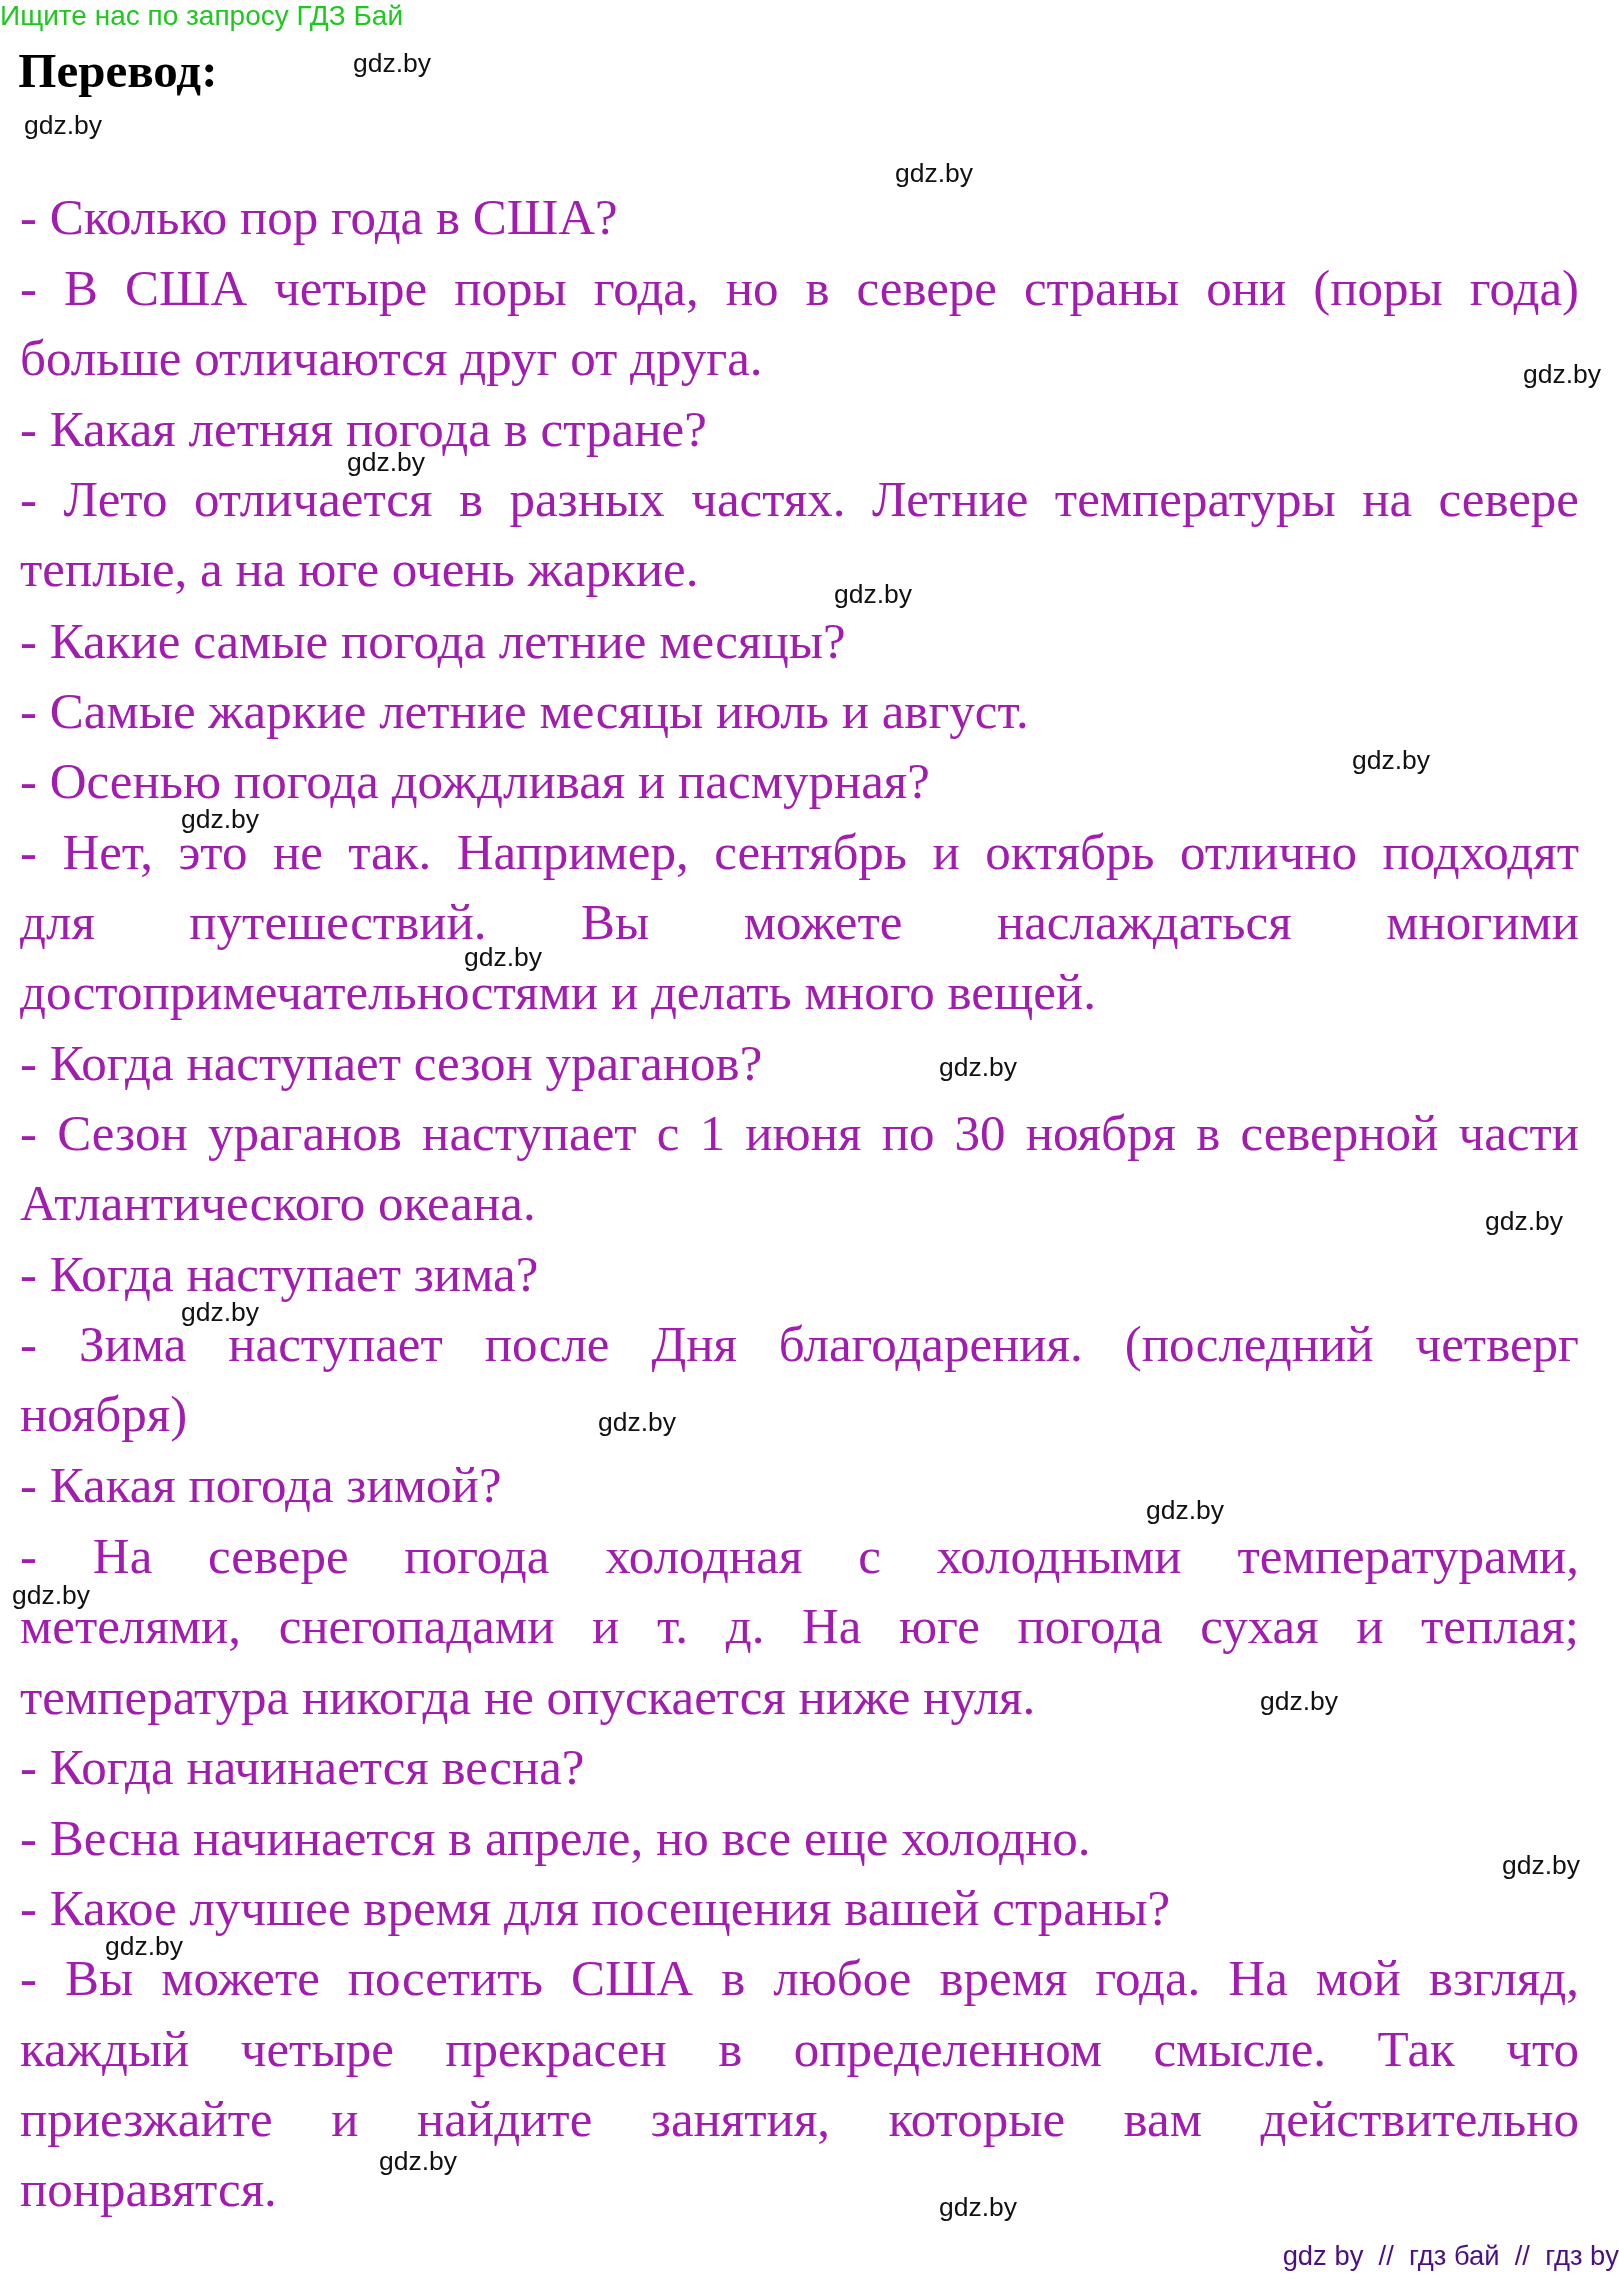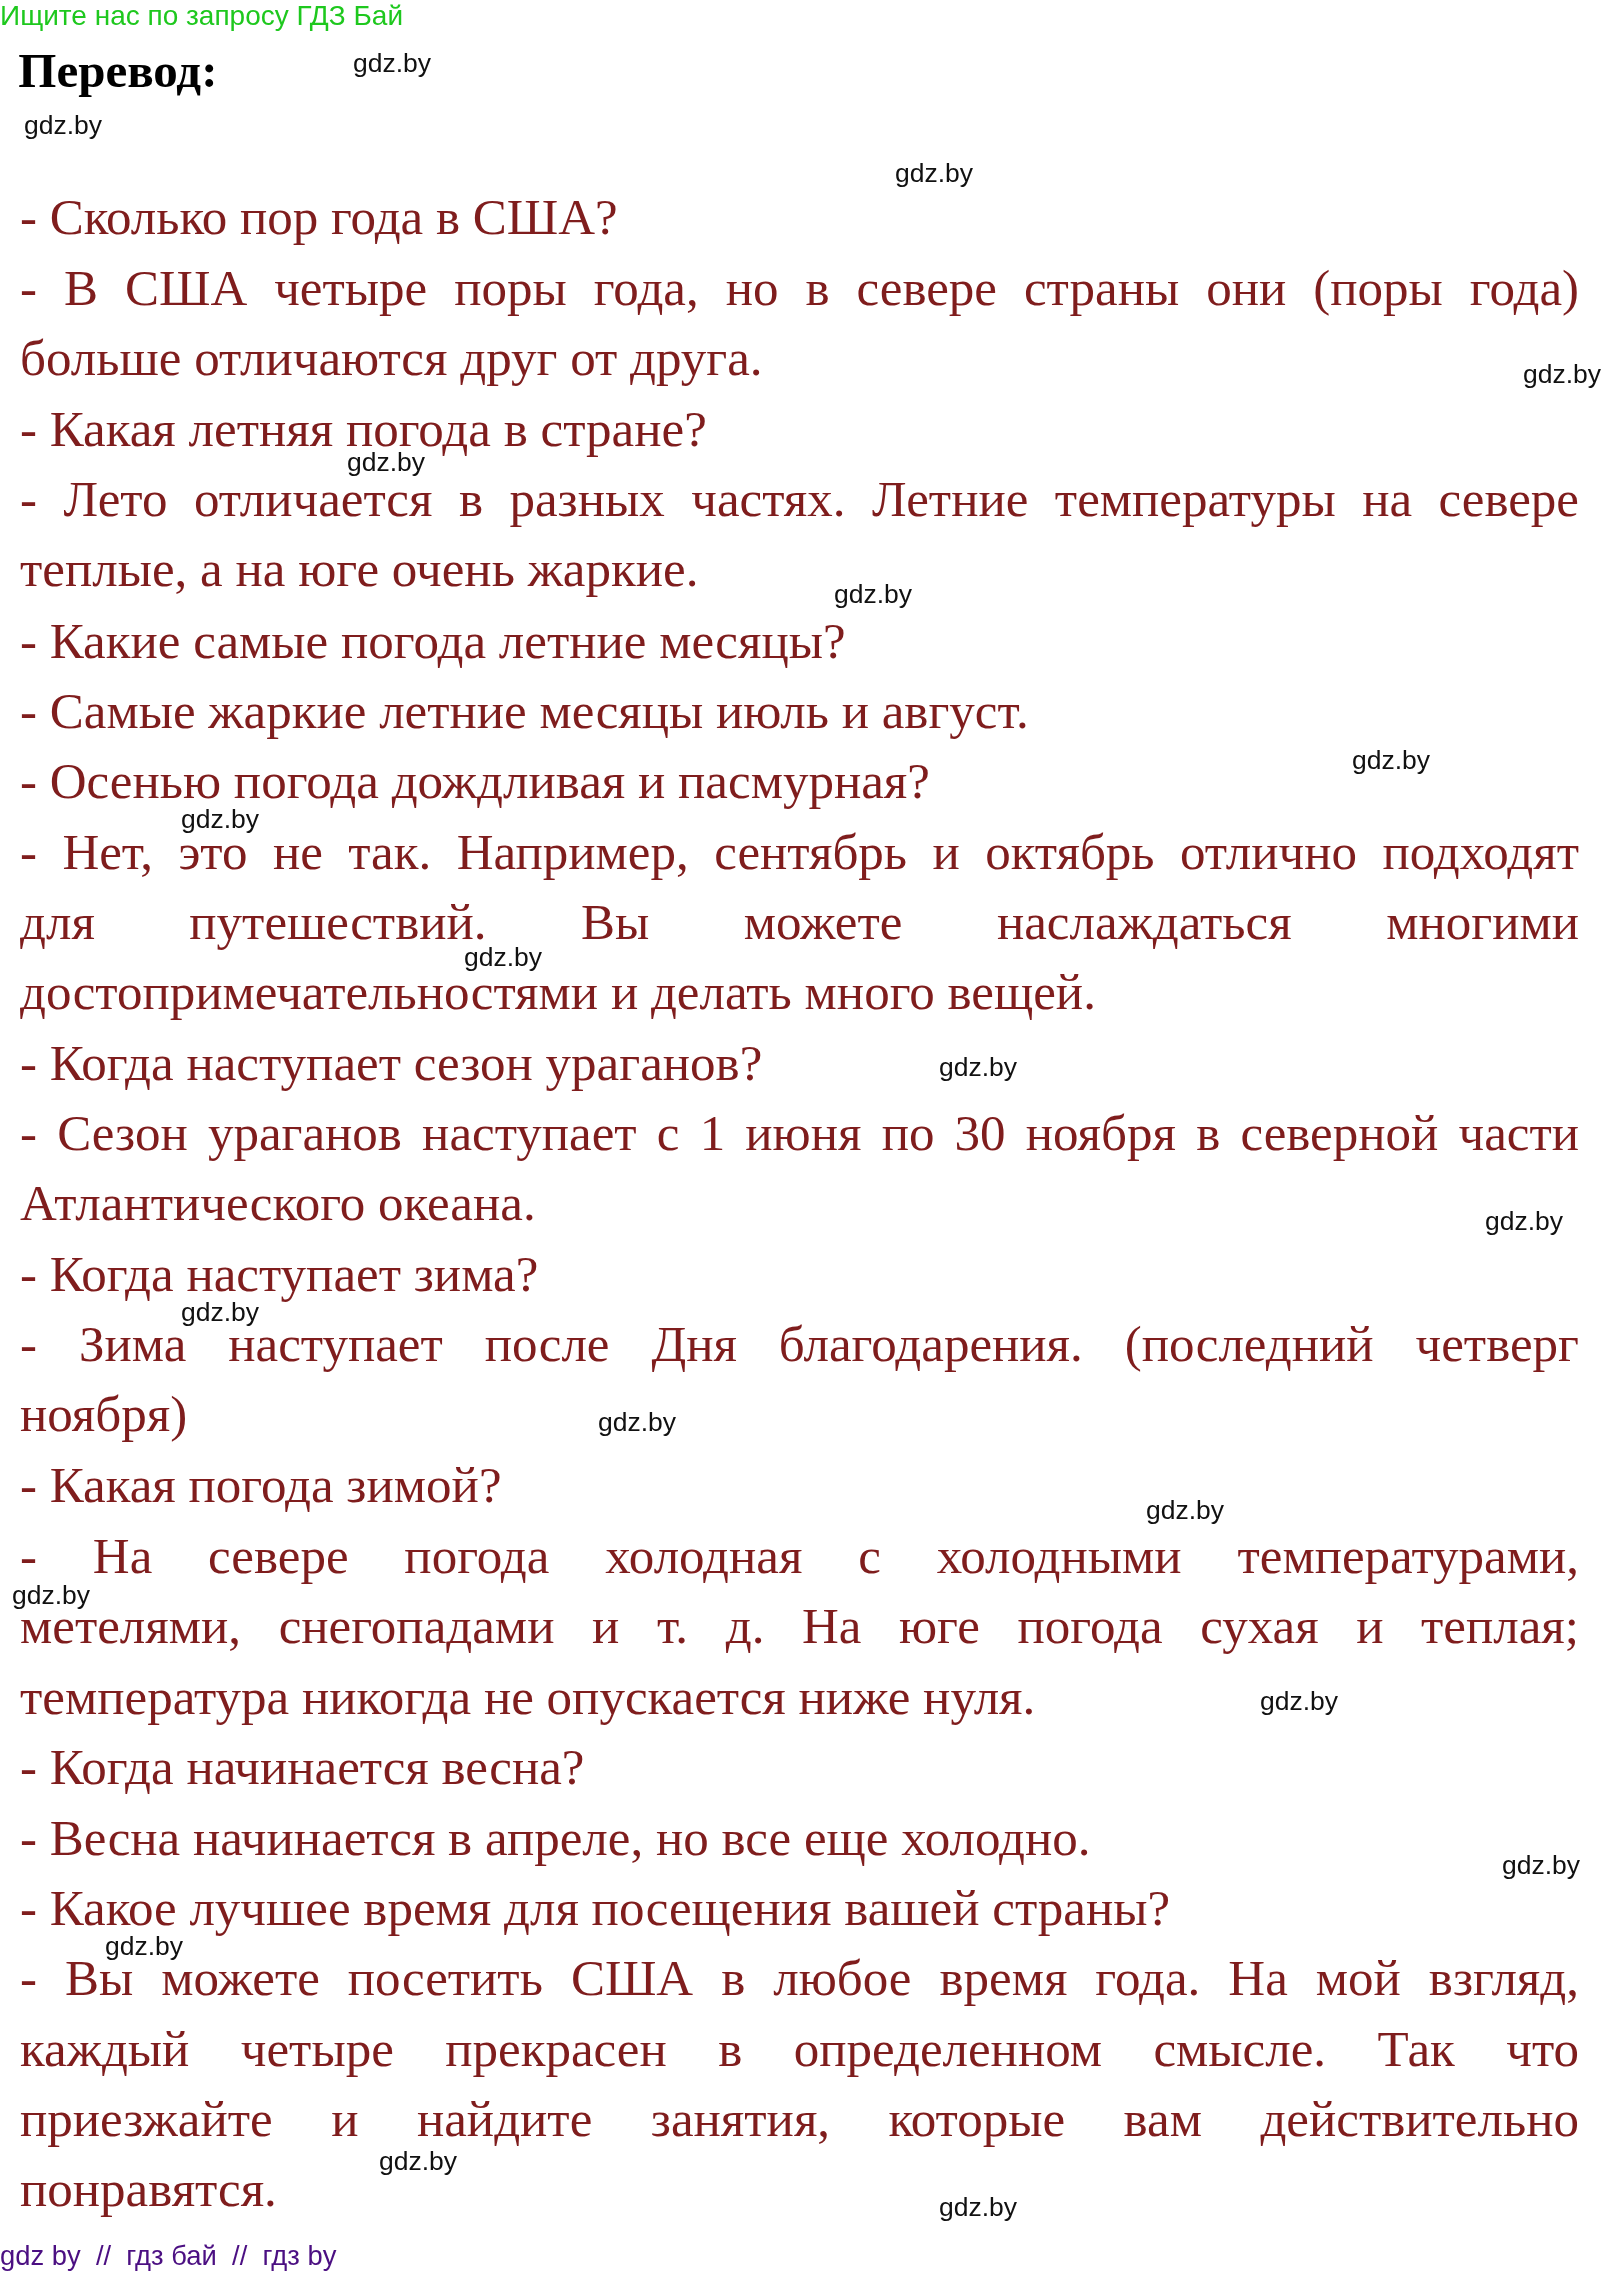--- a/index.html
+++ b/index.html
@@ -4,25 +4,25 @@
 <style>
   html, body { margin:0; padding:0; background:#ffffff; }
   body { width:1619px; height:2281px; position:relative; overflow:hidden; }
   .hdr { position:absolute; left:0; width:1619px; top:0; 
          font-family:"Liberation Sans", sans-serif; font-size:28px; line-height:31px;
          color:#1ec81e; }
   .title { position:absolute; left:18.3px; top:42px; font-family:"Liberation Serif", serif;
            font-weight:bold; font-size:49px; line-height:58px; color:#000; margin:0; }
   .line { position:absolute; left:20px; width:1559px; height:64px;
           font-family:"Liberation Serif", serif; font-size:51px; line-height:64px;
-          color:#7f1d1d; white-space:nowrap; }
+          color:#a21caf; white-space:nowrap; }
   .line.just { white-space:normal; text-align:justify; text-align-last:justify; }
   .wm { position:absolute; font-family:"Liberation Sans", sans-serif; font-size:26.5px;
         line-height:31px; color:#111; white-space:nowrap; }
-  .ftr { position:absolute; left:0; width:1619px; top:2240px; text-align:left;
+  .ftr { position:absolute; left:0; width:1619px; top:2240px; text-align:right;
          font-family:"Liberation Sans", sans-serif; font-size:27.4px; line-height:31px;
          color:#4b0f82; white-space:pre; }
 </style>
 </head>
 <body>
 
 <div class="hdr">Ищите нас по запросу ГДЗ Бай</div>
 
 <h1 class="title">Перевод:</h1>
 

